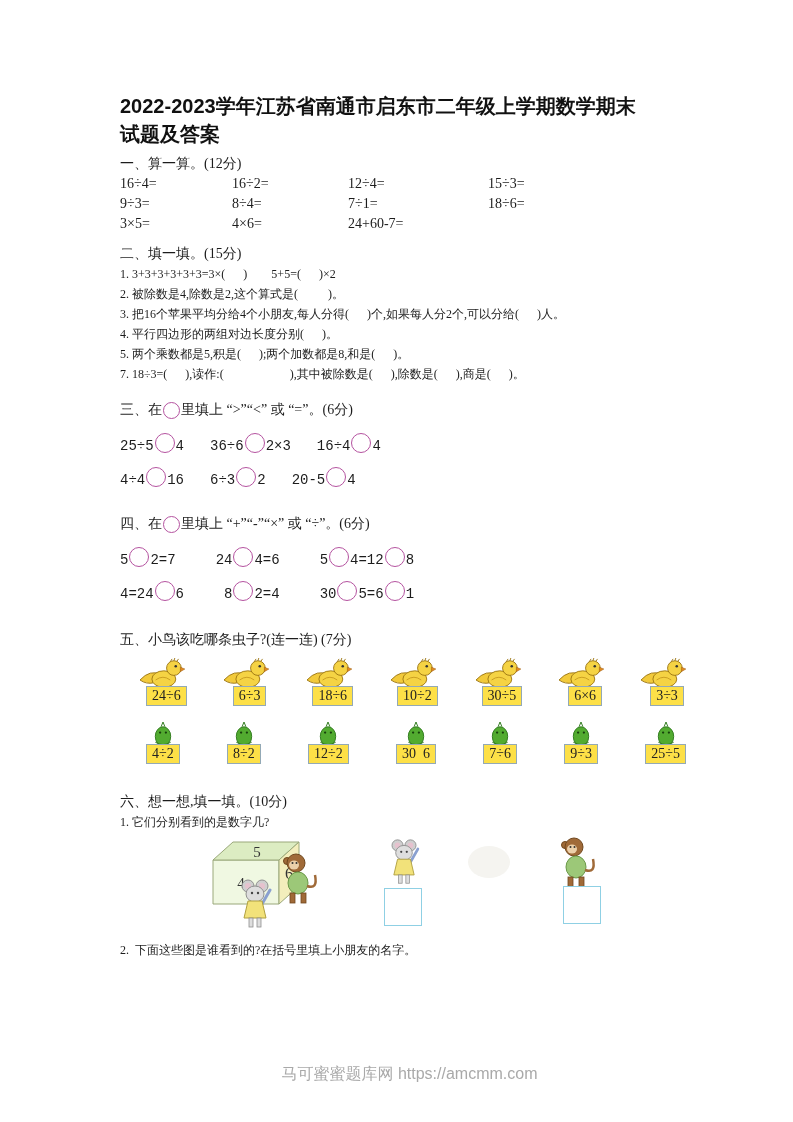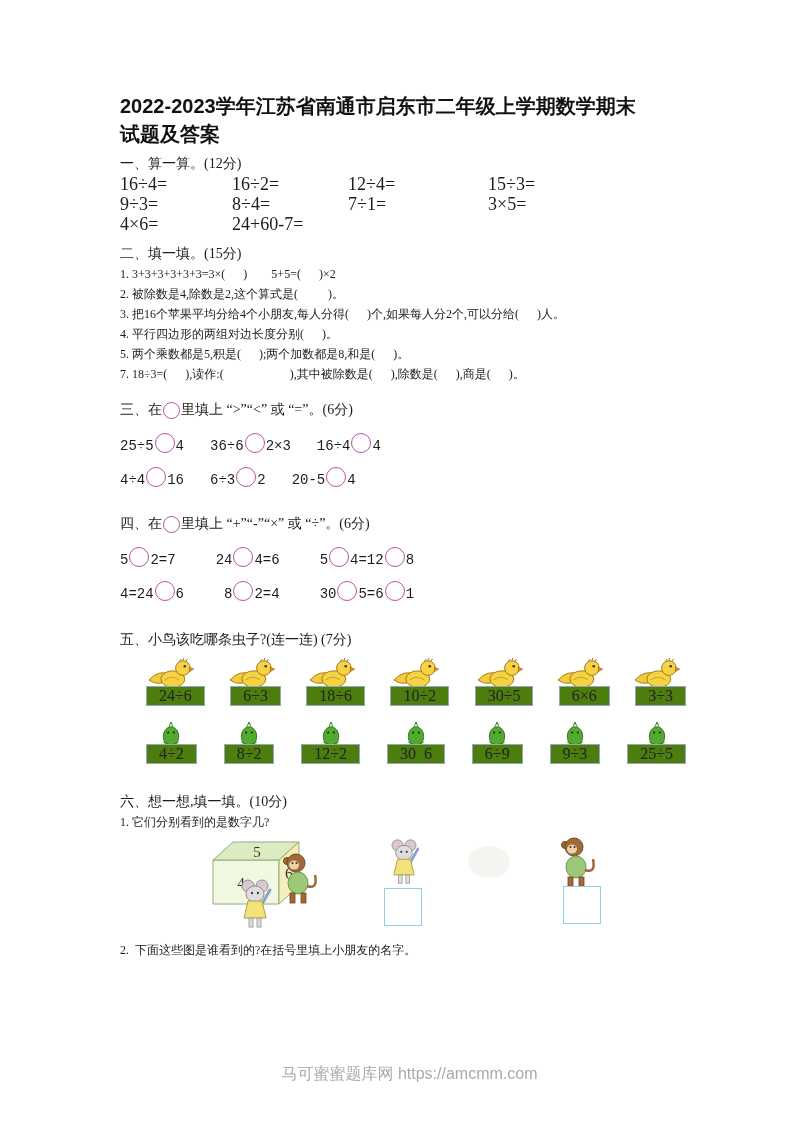--- a/index.html
+++ b/index.html
@@ -22,21 +22,21 @@
     color: #111;
   }
 
   .sec-heading { font-size: 14px; line-height: 20px; }
   .sec { margin-top: 10px; }
 
   
   .calc-grid {
     display: grid;
     grid-template-columns: 112px 116px 140px 1fr;
-    font-size: 18px; line-height: 20px;
+    font-size: 14px; line-height: 20px;
   }
   .calc-cell { white-space: pre; }
 
   
   .fill-item { font-size: 12px; line-height: 20px; white-space: pre-wrap; }
 
   
   .circle {
     display: inline-block;
     width: 20px; height: 20px;
@@ -58,23 +58,23 @@
   .match-row {
     display: flex; justify-content: space-between;
     width: 540px; margin-left: 26px; margin-top: 8px;
   }
   .match-row.worms { margin-top: 16px; }
   .match-item { display: flex; flex-direction: column; align-items: center; }
   .match-item .icon { line-height: 0; }
   .match-item .icon.birdpos { margin-bottom: -5px; margin-left: -8px; }
   .match-item .icon.wormpos { margin-bottom: -3px; }
   .label-box {
-    font-size: 16px; line-height: 18px;
-    padding: 0 12px;
-    background: #4d7c0f;
+    font-size: 14px; line-height: 18px;
+    padding: 0 5px;
+    background: #fde047;
     border: 1px solid #93a9b6;
     white-space: pre;
     color: #222;
   }
 
   
   .picture { position: relative; height: 100px; margin-top: 4px; }
   .picture .abs { position: absolute; line-height: 0; }
   .ansbox {
     position: absolute;
@@ -160,20 +160,21 @@
     <div class="sec" style="margin-top:6px">
       <div class="sec-heading">一、算一算。(12分)</div>
       <div class="calc-grid">
         <span class="calc-cell">16÷4=</span>
         <span class="calc-cell">16÷2=</span>
         <span class="calc-cell">12÷4=</span>
         <span class="calc-cell">15÷3=</span>
         <span class="calc-cell">9÷3=</span>
         <span class="calc-cell">8÷4=</span>
         <span class="calc-cell">7÷1=</span>
+        <span class="calc-cell">18÷6=</span>
         <span class="calc-cell">3×5=</span>
         <span class="calc-cell">4×6=</span>
         <span class="calc-cell">24+60-7=</span>
       </div>
     </div>
 
     <div class="sec" style="margin-top:10px">
       <div class="sec-heading">二、填一填。(15分)</div>
       <div class="fill-item">1. 3+3+3+3+3+3=3×(      )        5+5=(      )×2</div>
       <div class="fill-item">2. 被除数是4,除数是2,这个算式是(          )。</div>
@@ -279,21 +280,21 @@
         <div class="match-item">
           <span class="icon wormpos"><svg width="22" height="25">
                 <use href="#worm"></use>
               </svg></span>
           <span class="label-box">30  6</span>
         </div>
         <div class="match-item">
           <span class="icon wormpos"><svg width="22" height="25">
                 <use href="#worm"></use>
               </svg></span>
-          <span class="label-box">6÷9</span>
+          <span class="label-box">7÷6</span>
         </div>
         <div class="match-item">
           <span class="icon wormpos"><svg width="22" height="25">
                 <use href="#worm"></use>
               </svg></span>
           <span class="label-box">9÷3</span>
         </div>
         <div class="match-item">
           <span class="icon wormpos"><svg width="22" height="25">
                 <use href="#worm"></use>

